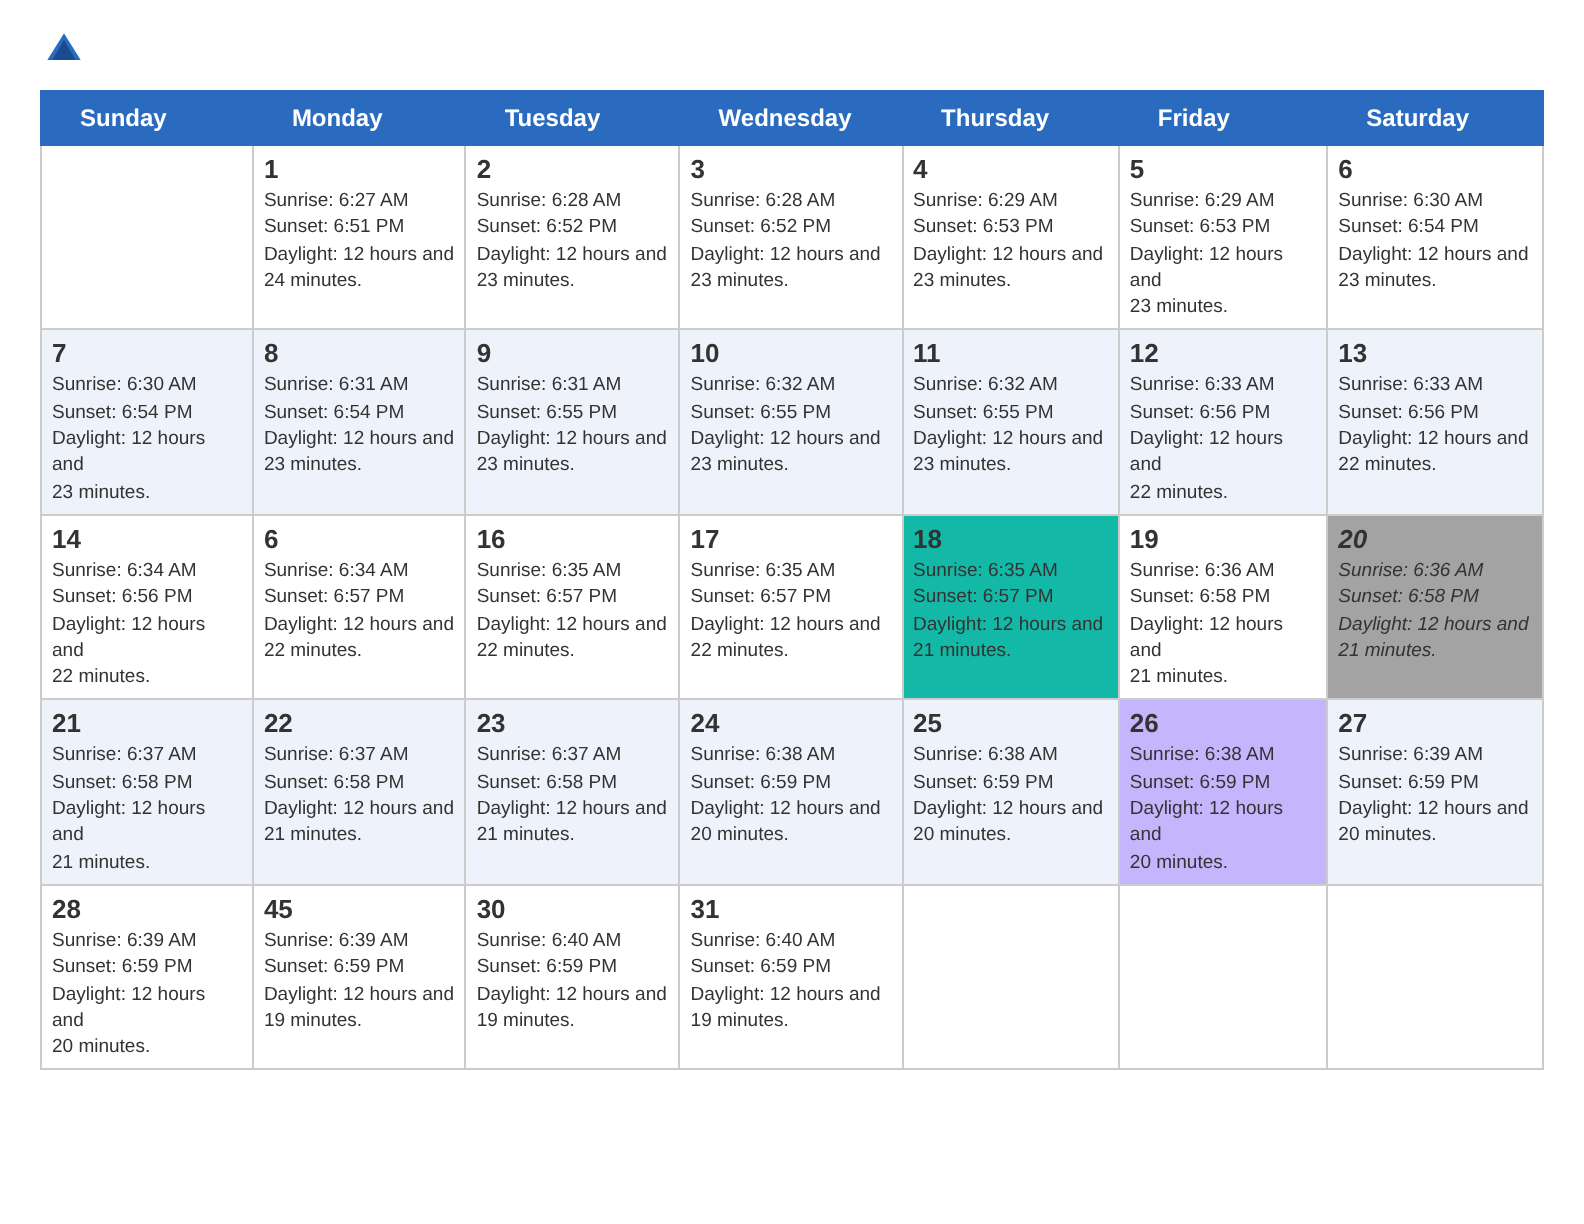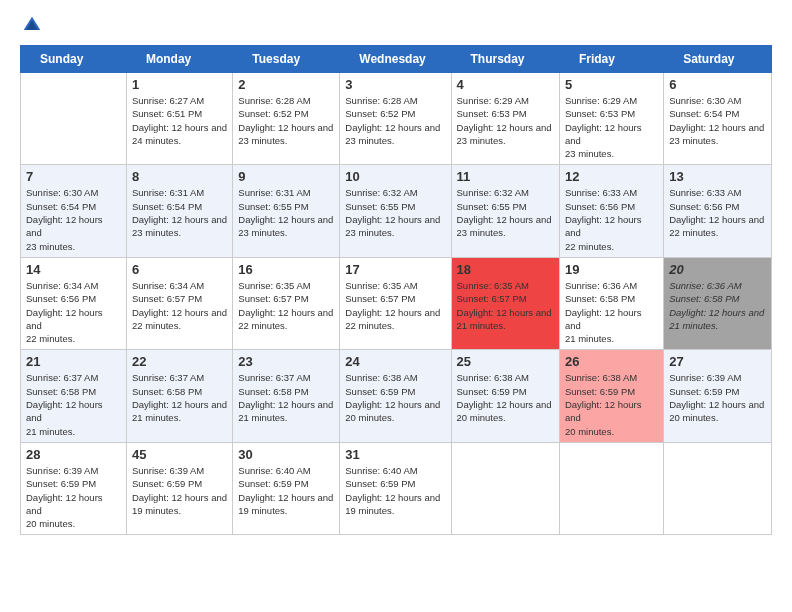--- a/index.html
+++ b/index.html
@@ -204,21 +204,21 @@
             <div class="day-info">Sunrise: 6:34 AM<br>Sunset: 6:57 PM<br>Daylight: 12 hours and<br>22 minutes.</div>
           </td>
           <td style="background-color: rgb(255, 255, 255);">
             <div class="day-number">16</div>
             <div class="day-info">Sunrise: 6:35 AM<br>Sunset: 6:57 PM<br>Daylight: 12 hours and<br>22 minutes.</div>
           </td>
           <td style="background-color: rgb(255, 255, 255);">
             <div class="day-number">17</div>
             <div class="day-info">Sunrise: 6:35 AM<br>Sunset: 6:57 PM<br>Daylight: 12 hours and<br>22 minutes.</div>
           </td>
-          <td style="background-color: #ef4444;">
+          <td style="background-color: #14b8a6;">
             <div class="day-number">18</div>
             <div class="day-info">Sunrise: 6:35 AM<br>Sunset: 6:57 PM<br>Daylight: 12 hours and<br>21 minutes.</div>
           </td>
           <td style="background-color: rgb(255, 255, 255); margin-left: 29px;">
             <div class="day-number">19</div>
             <div class="day-info">Sunrise: 6:36 AM<br>Sunset: 6:58 PM<br>Daylight: 12 hours and<br>21 minutes.</div>
           </td>
           <td style="background-color: #a3a3a3; font-style: italic;">
             <div class="day-number">20</div>
             <div class="day-info">Sunrise: 6:36 AM<br>Sunset: 6:58 PM<br>Daylight: 12 hours and<br>21 minutes.</div>
@@ -238,21 +238,21 @@
             <div class="day-info">Sunrise: 6:37 AM<br>Sunset: 6:58 PM<br>Daylight: 12 hours and<br>21 minutes.</div>
           </td>
           <td style="background-color: rgb(238, 242, 250);">
             <div class="day-number">24</div>
             <div class="day-info">Sunrise: 6:38 AM<br>Sunset: 6:59 PM<br>Daylight: 12 hours and<br>20 minutes.</div>
           </td>
           <td style="background-color: rgb(238, 242, 250);">
             <div class="day-number">25</div>
             <div class="day-info">Sunrise: 6:38 AM<br>Sunset: 6:59 PM<br>Daylight: 12 hours and<br>20 minutes.</div>
           </td>
-          <td style="background-color: #fca5a5;">
+          <td style="background-color: #c4b5fd;">
             <div class="day-number">26</div>
             <div class="day-info">Sunrise: 6:38 AM<br>Sunset: 6:59 PM<br>Daylight: 12 hours and<br>20 minutes.</div>
           </td>
           <td style="background-color: rgb(238, 242, 250);">
             <div class="day-number">27</div>
             <div class="day-info">Sunrise: 6:39 AM<br>Sunset: 6:59 PM<br>Daylight: 12 hours and<br>20 minutes.</div>
           </td>
         </tr>
         <tr>
           <td style="background-color: rgb(255, 255, 255);">

